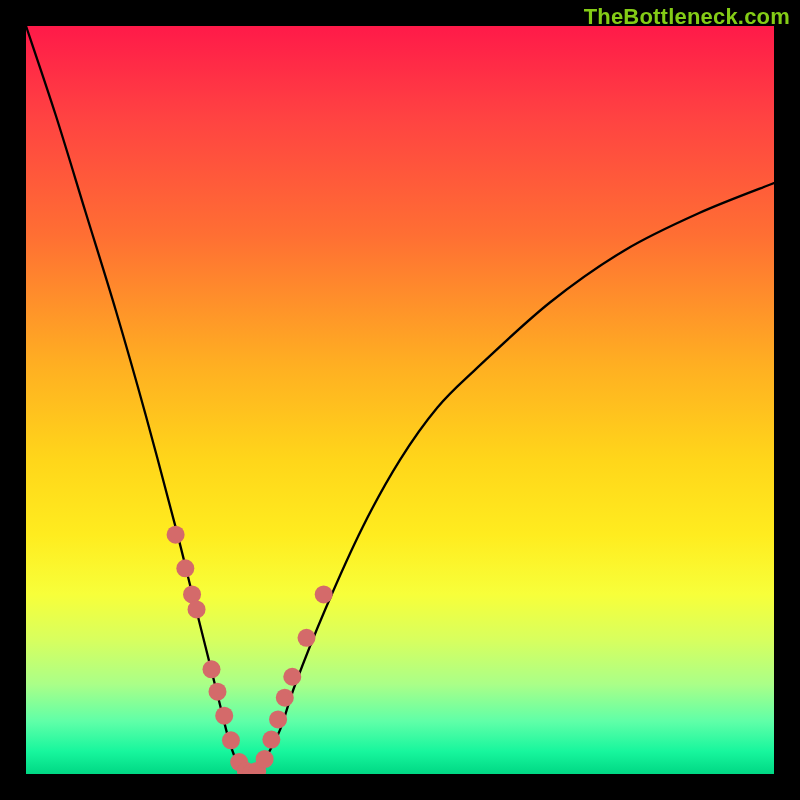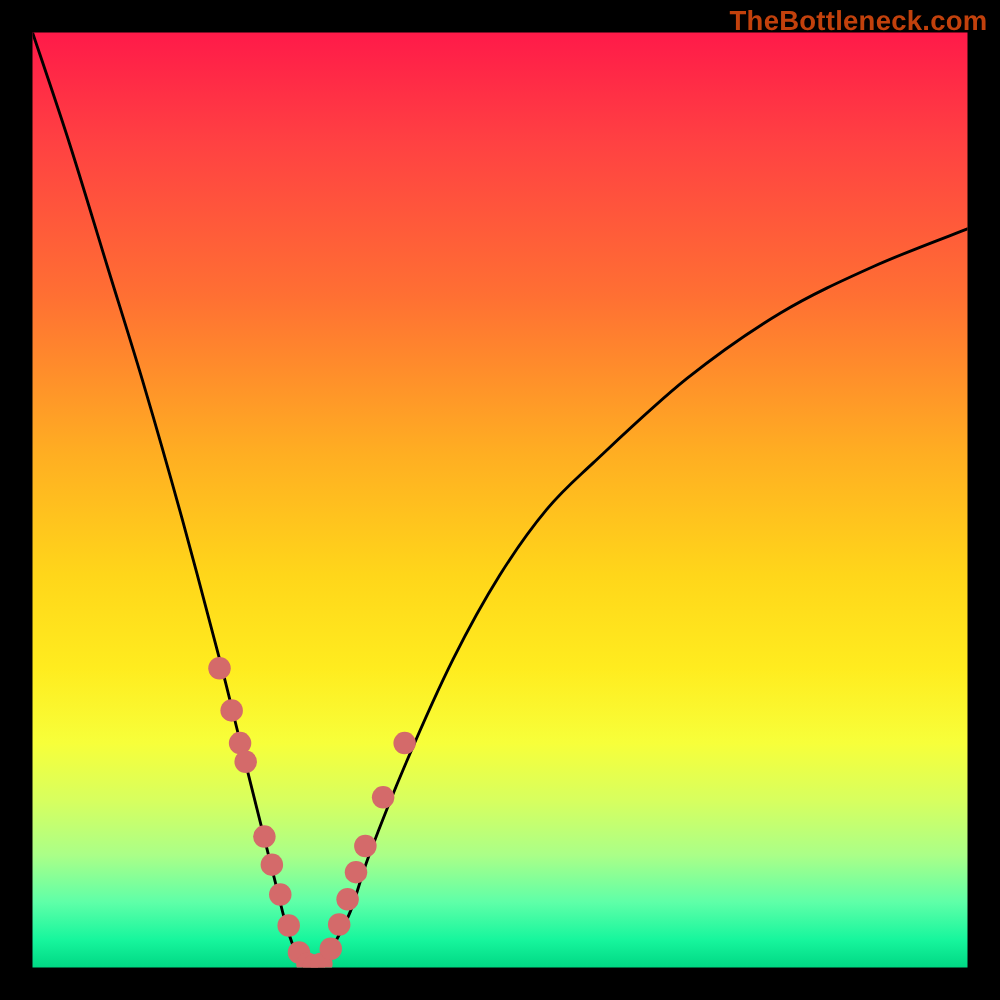--- a/index.html
+++ b/index.html
@@ -31,21 +31,21 @@
       #00d884 100%
     );
   }
   .watermark {
     position: absolute;
     top: 4px;
     right: 10px;
     font-family: Arial, Helvetica, sans-serif;
     font-size: 22px;
     font-weight: 600;
-    color: #c2410c;
+    color: #84cc16;
     letter-spacing: 0.2px;
     user-select: none;
   }
   svg.curve {
     position: absolute;
     left: 0; top: 0;
     width: 748px;
     height: 748px;
   }
 </style>

